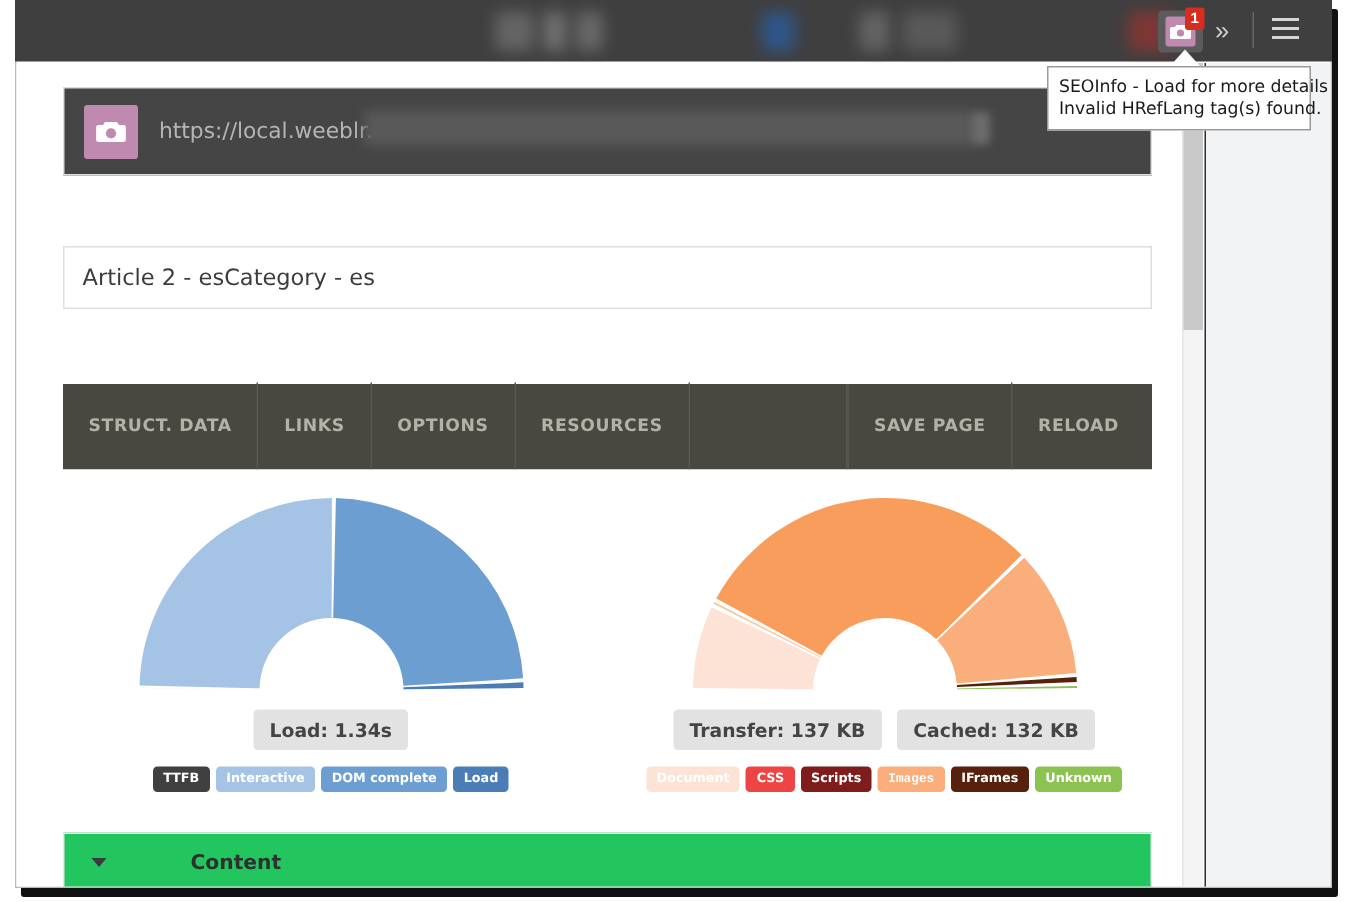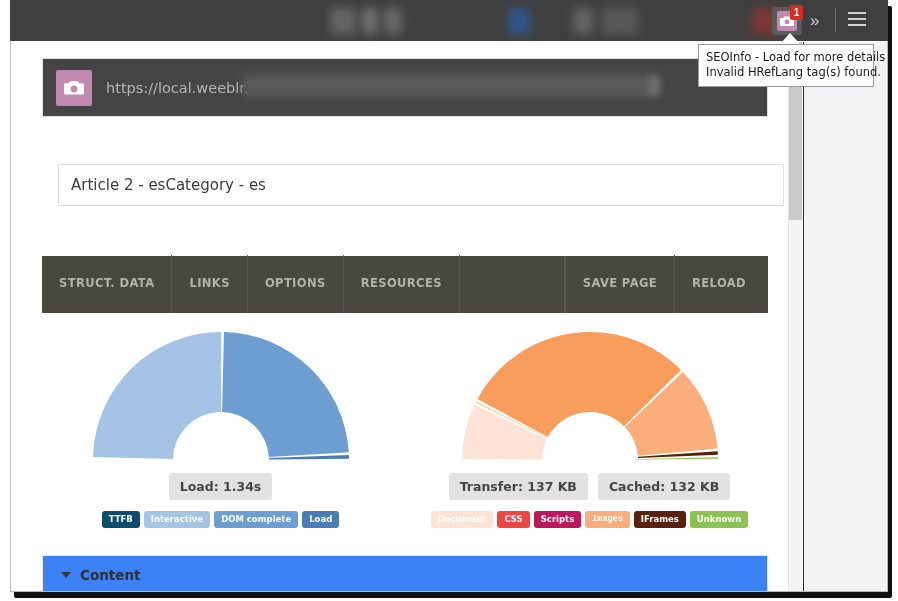--- a/index.html
+++ b/index.html
@@ -244,21 +244,20 @@
     position: absolute;
     left: 31px;
     top: 122px;
     width: 726px;
     height: 42px;
     background: #ffffff;
     border: 1px solid #dedede;
     box-sizing: border-box;
     display: flex;
     align-items: center;
-    margin-left: 16px;
   }
   #page-title {
     margin-left: 12px;
     font-size: 15px;
     color: #3c3c3c;
     font-family: "DejaVu Sans", sans-serif;
   }
 
   
   #badges-row {
@@ -378,25 +377,26 @@
     white-space: nowrap;
   }
 
   
   #content-section {
     position: absolute;
     left: 31px;
     top: 513px;
     width: 726px;
     height: 40px;
-    background: #3b82f6;
+    background: #22c55e;
     border: 1px solid #e7e7e7;
     box-sizing: border-box;
     display: flex;
     align-items: center;
+    gap: 47px;
   }
   #content-caret {
     margin-left: 18px;
     width: 0; height: 0;
     border-left: 5px solid transparent;
     border-right: 5px solid transparent;
     border-top: 6px solid #3a3a3a;
   }
   #content-label {
     margin-left: 9px;
@@ -521,21 +521,21 @@
               <path d="M 2.0070183212144457 129.6596116331205 A 128 128 0 0 1 2.0082367666905583 129.5479172101923 L 82.00308878750896 130.4554689538221 A 48 48 0 0 0 82.00263187045542 130.4973543624202 Z" fill="#dbe7f5"></path>
               <path d="M 2.0339674826662417 128.05135255198635 A 128 128 0 0 1 130.2680823771161 3.000280735311449 L 130.10053089141854 83.00010527574179 A 48 48 0 0 0 82.01273780599985 129.89425720699487 Z" fill="#a5c3e5"></path>
               <path d="M 132.9486474480136 3.0339674826662275 A 128 128 0 0 1 257.7639740892101 123.2303845055464 L 177.9114902834538 128.0863941895799 A 48 48 0 0 0 131.1057427930051 83.01273780599983 Z" fill="#6d9ed1"></path>
               <path d="M 257.89866788839 125.90777530196098 A 128 128 0 0 1 257.99298167878555 129.65961163312056 L 177.99736812954458 130.4973543624202 A 48 48 0 0 0 177.96200045814624 129.09041573823538 Z" fill="#4a7cb5"></path>
             </svg>
         </div>
         <div class="chart-value-row" id="left-values">
             <div class="value-pill">Load: 1.34s</div>
           </div>
         <div class="legend-row" id="left-legend">
-            <div class="legend-pill" style="background: #0c4a6e;">TTFB</div>
+            <div class="legend-pill" style="background: #404040;">TTFB</div>
             <div class="legend-pill" style="background: rgb(165, 195, 229);">Interactive</div>
             <div class="legend-pill" style="background: rgb(109, 158, 209);">DOM complete</div>
             <div class="legend-pill" style="background: rgb(74, 124, 181);">Load</div>
           </div>
       </div>
 
       <div class="chart-col">
         <div class="gauge-wrap">
           <svg id="gauge-right" width="260" height="135" viewBox="0 0 260 135">
               <path d="M 2.0070183212144457 129.6596116331205 A 128 128 0 0 1 14.46908360321784 75.89457960853824 L 86.67590635120669 110.33546735320184 A 48 48 0 0 0 82.00263187045542 130.4973543624202 Z" fill="#fce3d5"></path>
@@ -546,21 +546,21 @@
               <path d="M 257.9719274847802 128.31937025493028 A 128 128 0 0 1 257.99298167878555 129.65961163312056 L 177.99736812954458 130.4973543624202 A 48 48 0 0 0 177.98947280679258 129.99476384559884 Z" fill="#8cc252"></path>
             </svg>
         </div>
         <div class="chart-value-row" id="right-values">
             <div class="value-pill">Transfer: 137 KB</div>
             <div class="value-pill">Cached: 132 KB</div>
           </div>
         <div class="legend-row" id="right-legend">
             <div class="legend-pill" style="background: rgb(252, 227, 213);">Document</div>
             <div class="legend-pill" style="background: #ef4444;">CSS</div>
-            <div class="legend-pill" style="background: #be185d;">Scripts</div>
+            <div class="legend-pill" style="background: #7f1d1d;">Scripts</div>
             <div class="legend-pill" style="background: rgb(249, 174, 124); font-family: Liberation Mono, monospace;">Images</div>
             <div class="legend-pill" style="background: rgb(87, 33, 11);">IFrames</div>
             <div class="legend-pill" style="background: rgb(140, 194, 82);">Unknown</div>
           </div>
       </div>
 
     </div>
 
     <div id="content-section">
       <div id="content-caret"></div>

